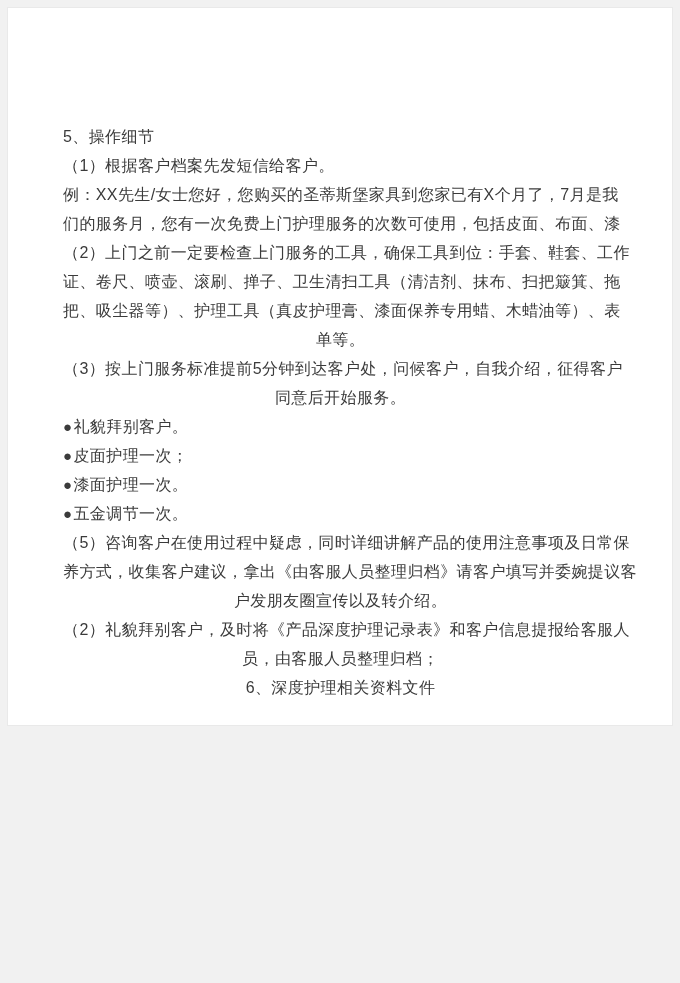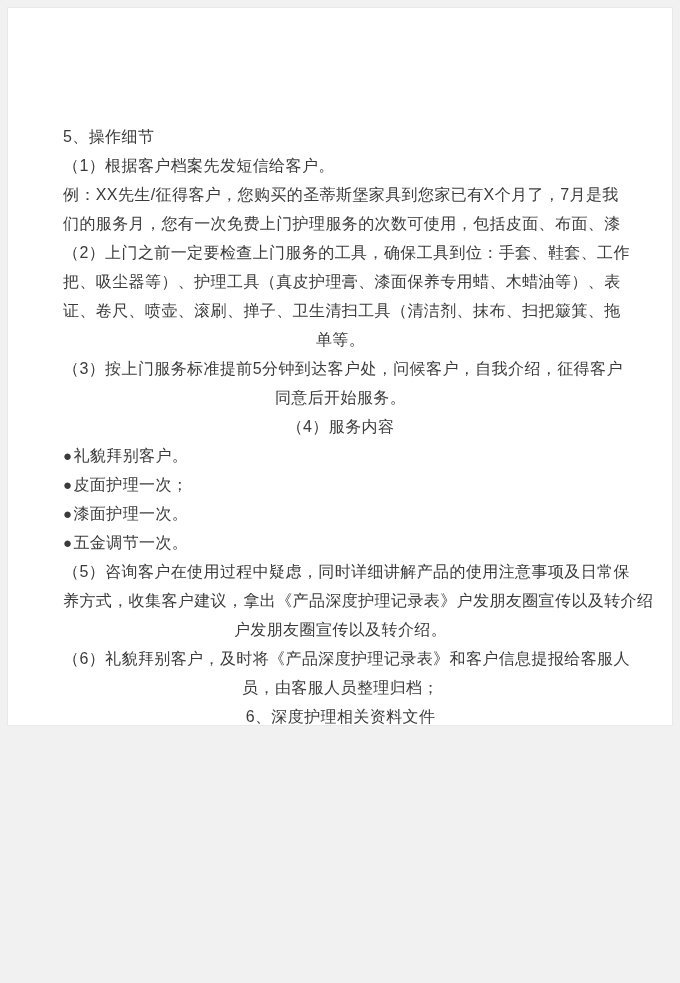--- a/index.html
+++ b/index.html
@@ -57,64 +57,63 @@
   </style>
 </head>
 <body>
 
 <div class="canvas">
   <div class="paper">
 
     <div class="block">
       <span class="line">5、操作细节</span>
       <span class="line">（1）根据客户档案先发短信给客户。</span>
-      <span class="line">例：XX先生/征得客户，您购买的圣蒂斯堡家具到您家已有X个月了，7月是我</span>
+      <span class="line">例：XX先生/女士您好，您购买的圣蒂斯堡家具到您家已有X个月了，7月是我</span>
       <span class="line">们的服务月，您有一次免费上门护理服务的次数可使用，包括皮面、布面、漆</span>
     </div>
 
     <div class="block">
       <span class="line">（2）上门之前一定要检查上门服务的工具，确保工具到位：手套、鞋套、工作</span>
+      <span class="line">证、卷尺、喷壶、滚刷、掸子、卫生清扫工具（清洁剂、抹布、扫把簸箕、拖</span>
       <span class="line">把、吸尘器等）、护理工具（真皮护理膏、漆面保养专用蜡、木蜡油等）、表</span>
-      <span class="line">证、卷尺、喷壶、滚刷、掸子、卫生清扫工具（清洁剂、抹布、扫把簸箕、拖</span>
       <span class="line">单等。</span>
     </div>
 
     <div class="block">
       <span class="line">（3）按上门服务标准提前5分钟到达客户处，问候客户，自我介绍，征得客户</span>
       <span class="line">同意后开始服务。</span>
     </div>
 
     <div class="block">
-      <span class="line">（4）服务内容</span>
       <span class="line bullet-line">
         <span class="bullet-glyph">●</span>
         <span>礼貌拜别客户。</span>
       </span>
       <span class="line bullet-line">
         <span class="bullet-glyph">●</span>
         <span>皮面护理一次；</span>
       </span>
       <span class="line bullet-line">
         <span class="bullet-glyph">●</span>
         <span>漆面护理一次。</span>
       </span>
       <span class="line bullet-line">
         <span class="bullet-glyph">●</span>
         <span>五金调节一次。</span>
       </span>
     </div>
 
     <div class="block">
       <span class="line">（5）咨询客户在使用过程中疑虑，同时详细讲解产品的使用注意事项及日常保</span>
-      <span class="line">养方式，收集客户建议，拿出《产品深度护理记录表》户发朋友圈宣传以及转介绍</span>
+      <span class="line">养方式，收集客户建议，拿出《由客服人员整理归档》请客户填写并委婉提议客</span>
       <span class="line">户发朋友圈宣传以及转介绍。</span>
     </div>
 
     <div class="block">
-      <span class="line">（6）礼貌拜别客户，及时将《产品深度护理记录表》和客户信息提报给客服人</span>
+      <span class="line">（2）礼貌拜别客户，及时将《产品深度护理记录表》和客户信息提报给客服人</span>
       <span class="line">员，由客服人员整理归档；</span>
     </div>
 
     <div class="block">
       <span class="line">6、深度护理相关资料文件</span>
     </div>
 
   </div>
 </div>
 

